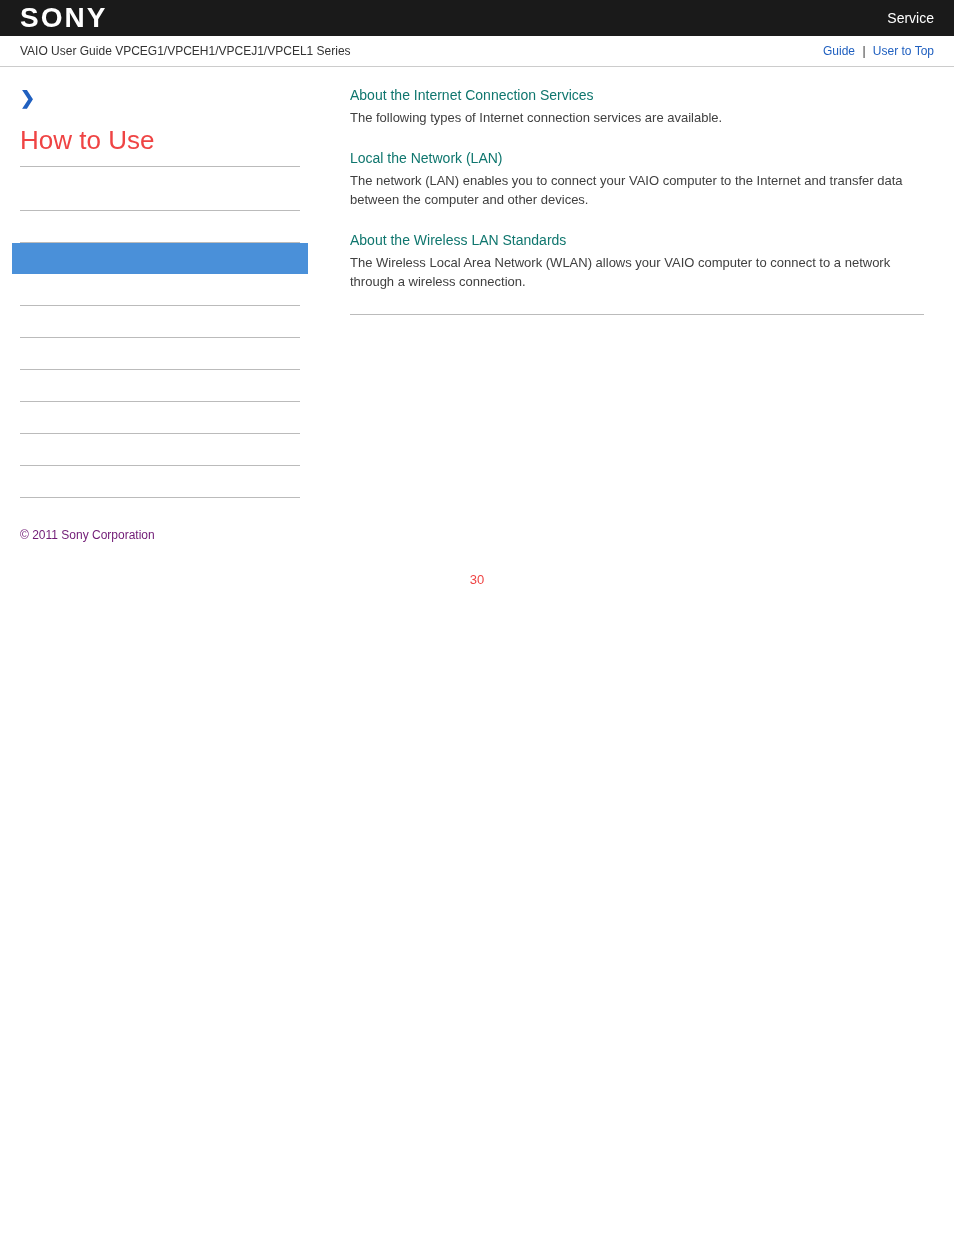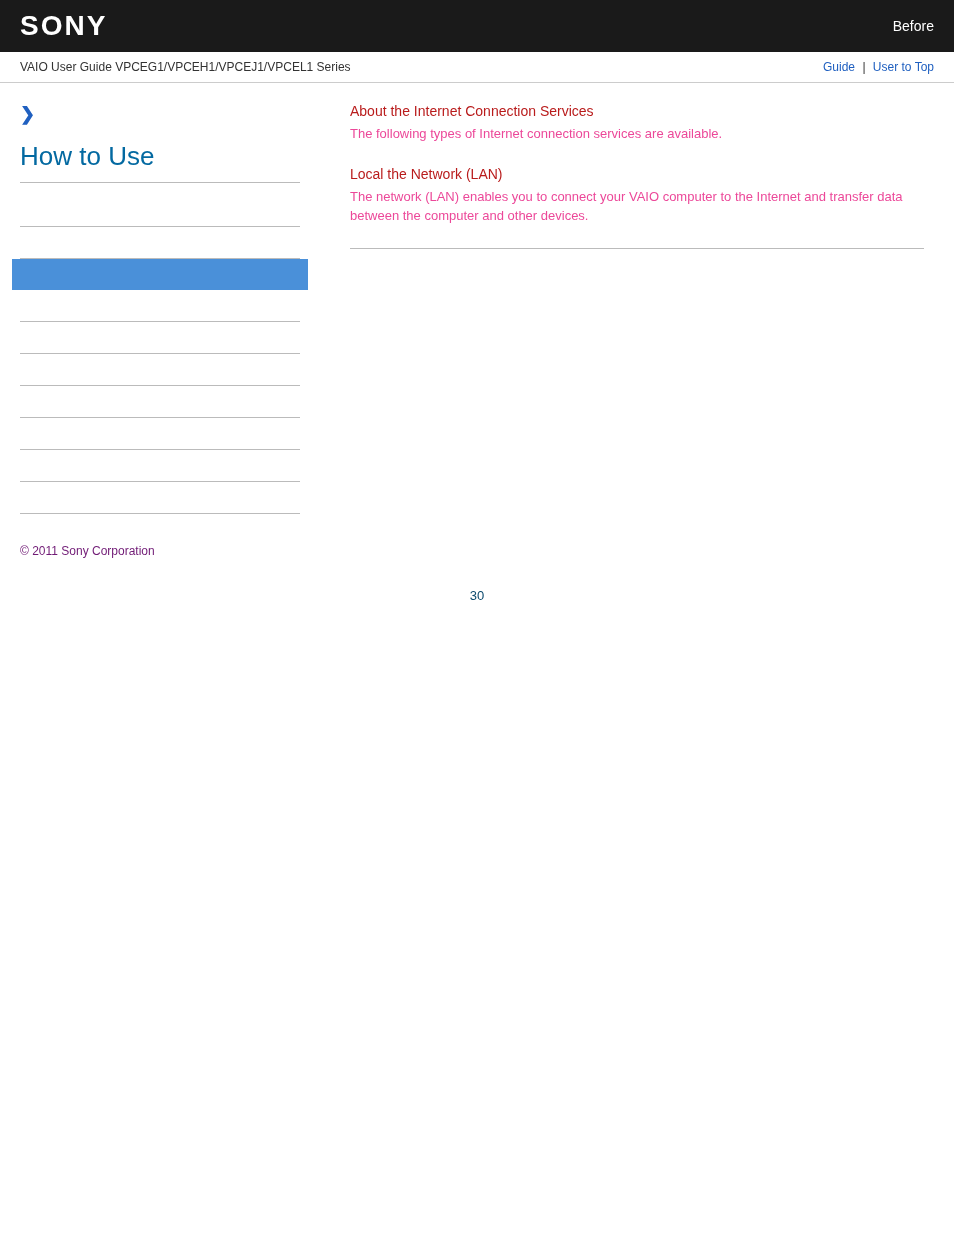--- a/index.html
+++ b/index.html
@@ -8,21 +8,21 @@
       font-size: 13px;
       color: #333;
       background: #fff;
       width: 954px;
       min-height: 1235px;
     }
 
     
     .header {
       background: #1a1a1a;
-      height: 52px;
+      height: 36px;
       display: flex;
       align-items: center;
       justify-content: space-between;
       padding: 0 20px;
     }
     .sony-logo {
       color: #fff;
       font-size: 28px;
       font-weight: bold;
       font-family: 'Arial Black', Arial, sans-serif;
@@ -75,21 +75,21 @@
       font-size: 18px;
       font-weight: bold;
       margin-bottom: 16px;
       display: block;
       cursor: pointer;
     }
 
     .sidebar-title {
       font-size: 26px;
       font-weight: normal;
-      color: #0369a1;
+      color: #ef4444;
       margin-bottom: 12px;
       padding-bottom: 10px;
       border-bottom: 1px solid #bbb;
     }
 
     .sidebar-item {
       border-bottom: 1px solid #bbb;
       padding: 8px 0;
       font-size: 13px;
       color: #555;
@@ -108,32 +108,32 @@
     .content {
       flex: 1;
       padding: 0 30px 40px 30px;
     }
 
     .content-section {
       margin-bottom: 22px;
     }
 
     .content-link {
-      color: #b91c1c;
+      color: #0f766e;
       font-size: 14px;
       text-decoration: none;
       font-weight: normal;
       display: block;
       margin-bottom: 5px;
       cursor: pointer;
     }
 
     .content-text {
       font-size: 13px;
-      color: #ec4899;
+      color: #404040;
       line-height: 1.5;
     }
 
     .content-divider {
       border: none;
       border-top: 1px solid #bbb;
       margin: 10px 0 0 0;
     }
 
     
@@ -141,29 +141,29 @@
       padding: 30px 20px 10px 20px;
       font-size: 12px;
       color: #701a75;
     }
 
     
     .page-number {
       text-align: center;
       padding: 20px 0;
       font-size: 13px;
-      color: #0c4a6e;
+      color: #ef4444;
     }
   </style>
 </head>
 <body>
 
 <div class="header">
   <span class="sony-logo">SONY</span>
-  <button class="search-btn">Before</button>
+  <button class="search-btn">Service</button>
 </div>
 
 <div class="sub-header">
   <span>VAIO User Guide VPCEG1/VPCEH1/VPCEJ1/VPCEL1 Series</span>
   <div class="nav-links">
     <a href="#">Guide</a>
     <span> | </span>
     <a href="#">User to Top</a>
   </div>
 </div>
@@ -193,20 +193,24 @@
       <a class="content-link" href="#">About the Internet Connection Services</a>
       <p class="content-text">The following types of Internet connection services are available.</p>
     </div>
 
     <div class="content-section">
       <a class="content-link" href="#">Local the Network (LAN)</a>
       <p class="content-text">The network (LAN) enables you to connect your VAIO computer to the Internet and transfer data between the computer and other devices.</p>
     </div>
 
 
+    <div class="content-section">
+      <a class="content-link" href="#">About the Wireless LAN Standards</a>
+      <p class="content-text">The Wireless Local Area Network (WLAN) allows your VAIO computer to connect to a network through a wireless connection.</p>
+    </div>
 
     <hr class="content-divider">
   </div>
 </div>
 
 <div class="footer">
   <span>© 2011 Sony Corporation</span>
 </div>
 
 <div class="page-number">30</div>

